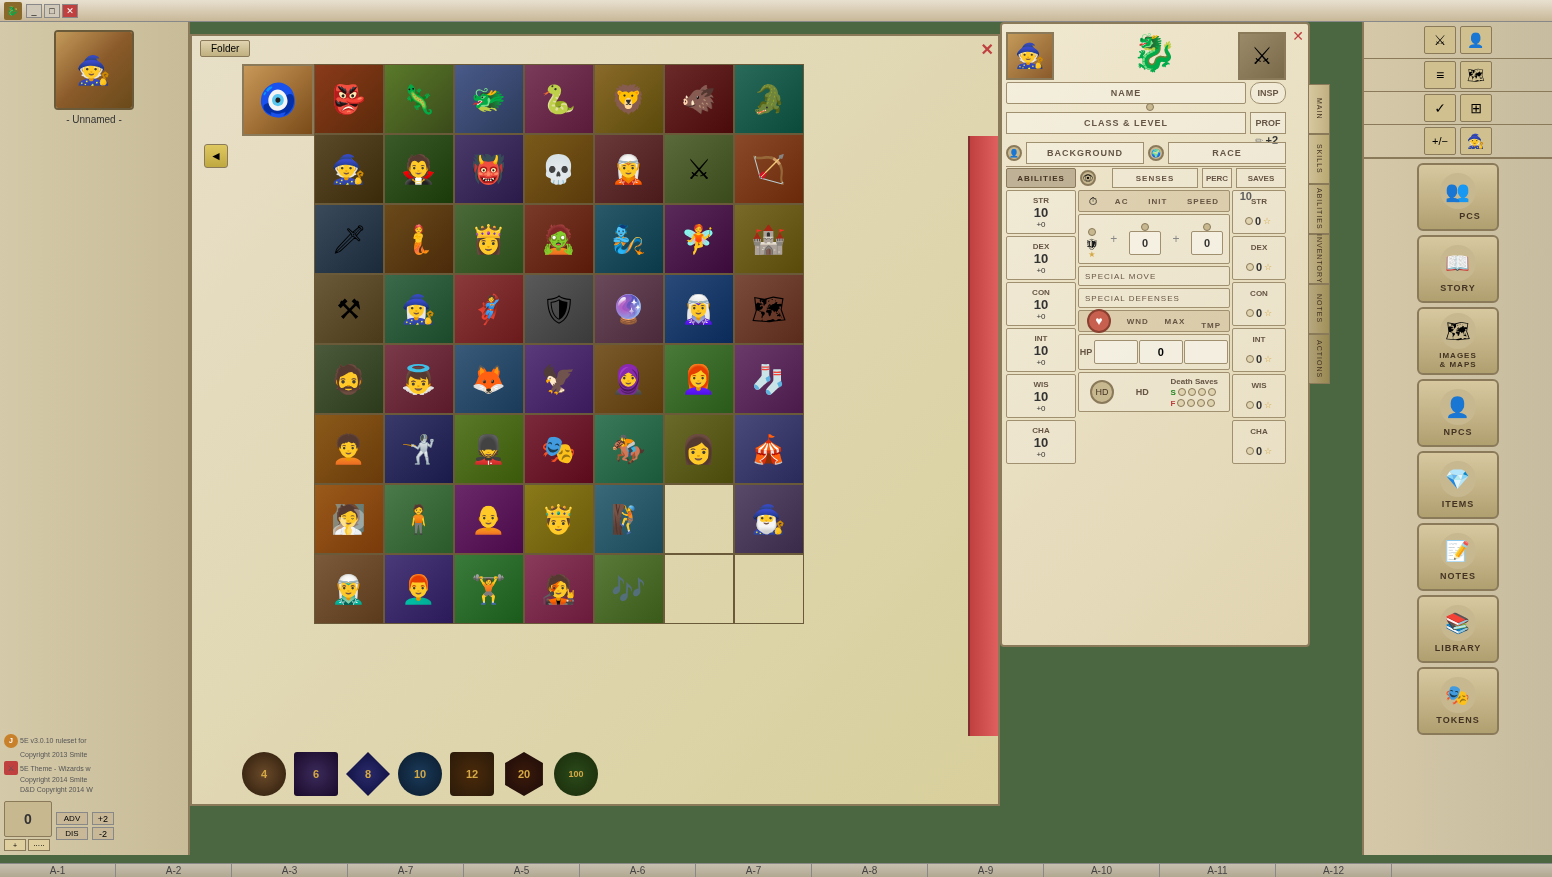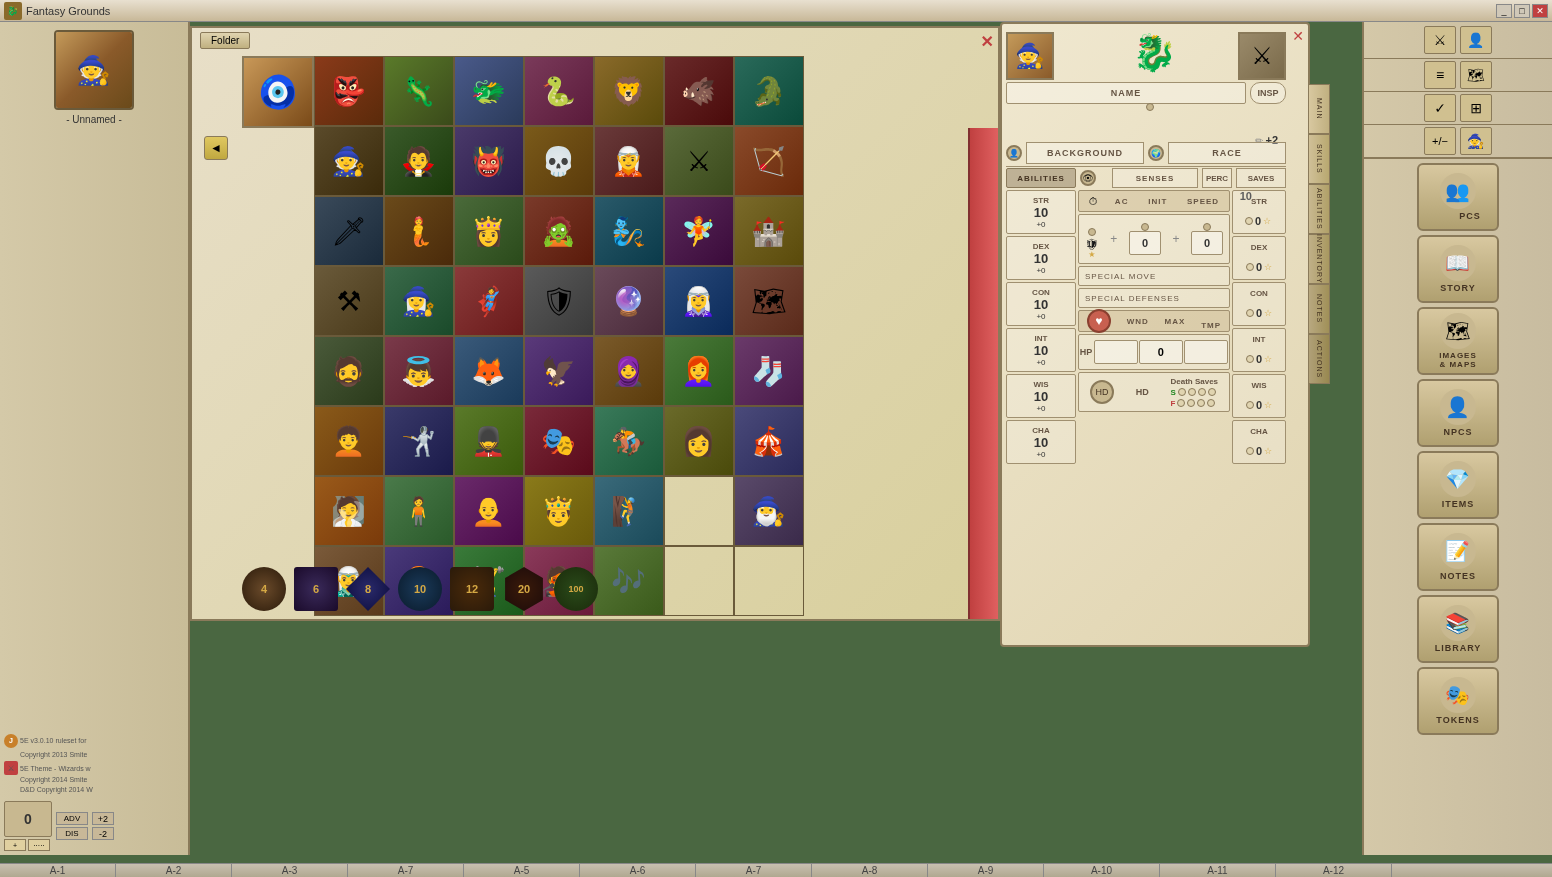--- a/index.html
+++ b/index.html
@@ -147,23 +147,23 @@
       display: flex; align-items: center; justify-content: center;
       font-size: 9px;
       border: 1px solid #888;
       cursor: pointer;
       background: #c8b898;
     }
 
     
     #token-grid {
       position: absolute;
-      top: 4px; left: 190px;
+      top: 12px; left: 190px;
       width: 810px;
-      height: 595px;
+      height: 772px;
       background: linear-gradient(135deg, #e8dfc8, #d8cf9c);
       border: 2px solid #8a7a5a;
       overflow: hidden;
     }
 
     .folder-btn {
       position: absolute;
       top: 4px; left: 8px;
       background: linear-gradient(to bottom, #e0d4b0, #c0b080);
       border: 1px solid #8a7a5a;
@@ -232,21 +232,20 @@
       height: 600px;
       background: linear-gradient(to right, #c04040, #e06060);
       border-left: 2px solid #803030;
     }
   </style>
 </head>
 <body>
 
 <div id="titlebar">
   <div class="icon">🐉</div>
-  <span class="title">Fantasy Grounds</span>
   <div class="win-controls">
     <div class="win-btn">_</div>
     <div class="win-btn">□</div>
     <div class="win-btn close">✕</div>
   </div>
 </div>
 
 <div id="main">
 
   <div id="left-sidebar">
@@ -406,20 +405,24 @@
       <div style="flex:1;height:22px;background:rgba(255,255,255,0.3);border:1px solid #a09070;border-radius:2px;display:flex;align-items:center;justify-content:center;font-size:9px;font-weight:bold;color:#665544;letter-spacing:1px;">NAME</div>
       <div style="width:36px;height:22px;background:rgba(255,255,255,0.3);border:1px solid #a09070;border-radius:10px;display:flex;align-items:center;justify-content:center;font-size:9px;font-weight:bold;color:#665544;">INSP</div>
     </div>
 
     <div style="position:absolute;top:80px;left:4px;right:22px;display:flex;align-items:center;gap:2px;padding-left:8px;">
       <div style="flex:1;height:6px;display:flex;align-items:center;justify-content:center;">
         <div style="width:8px;height:8px;border-radius:50%;background:#c8b890;border:1px solid #8a7a5a;"></div>
       </div>
     </div>
 
+    <div style="position:absolute;top:88px;left:4px;right:22px;display:flex;align-items:center;gap:4px;">
+      <div style="flex:1;height:22px;background:rgba(255,255,255,0.3);border:1px solid #a09070;display:flex;align-items:center;justify-content:center;font-size:9px;font-weight:bold;color:#665544;letter-spacing:1px;">CLASS &amp; LEVEL</div>
+      <div style="width:36px;height:22px;background:rgba(255,255,255,0.3);border:1px solid #a09070;display:flex;align-items:center;justify-content:center;font-size:9px;font-weight:bold;color:#665544;">PROF</div>
+    </div>
 
     <div style="position:absolute;top:110px;left:4px;right:22px;display:flex;align-items:center;justify-content:flex-end;padding-right:8px;">
       <span style="font-size:10px;color:#888;">✏</span>
       <span style="font-size:11px;font-weight:bold;color:#333;margin-left:2px;">+2</span>
     </div>
 
     <div style="position:absolute;top:118px;left:4px;right:22px;display:flex;align-items:center;gap:4px;">
       <div style="width:16px;height:16px;border-radius:50%;background:#c8b890;border:2px solid #8a7a5a;display:flex;align-items:center;justify-content:center;font-size:8px;">👤</div>
       <div style="flex:1;height:22px;background:rgba(255,255,255,0.3);border:1px solid #a09070;display:flex;align-items:center;justify-content:center;font-size:9px;font-weight:bold;color:#665544;letter-spacing:1px;">BACKGROUND</div>
       <div style="width:16px;height:16px;border-radius:50%;background:#c8b890;border:2px solid #8a7a5a;display:flex;align-items:center;justify-content:center;font-size:8px;">🌍</div>

